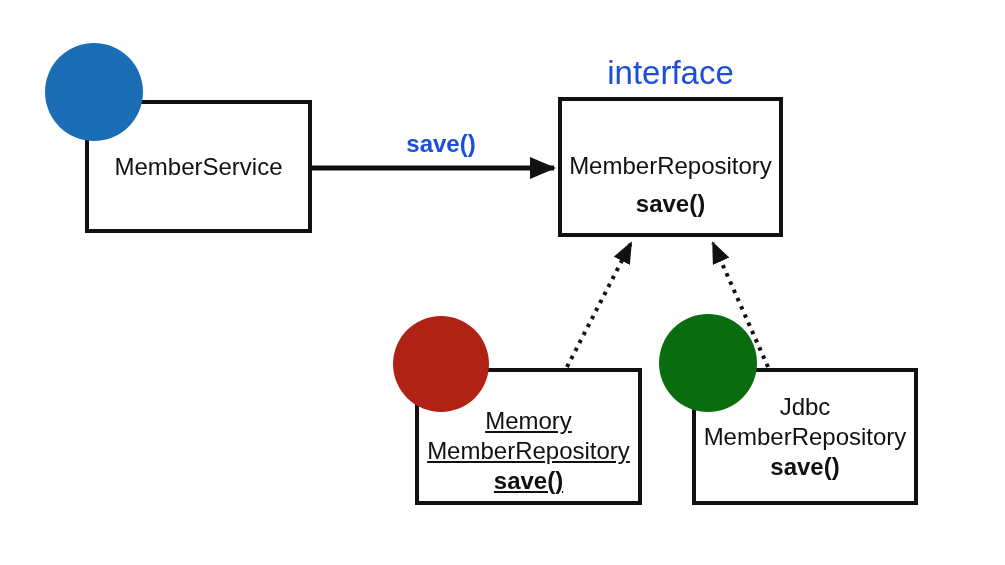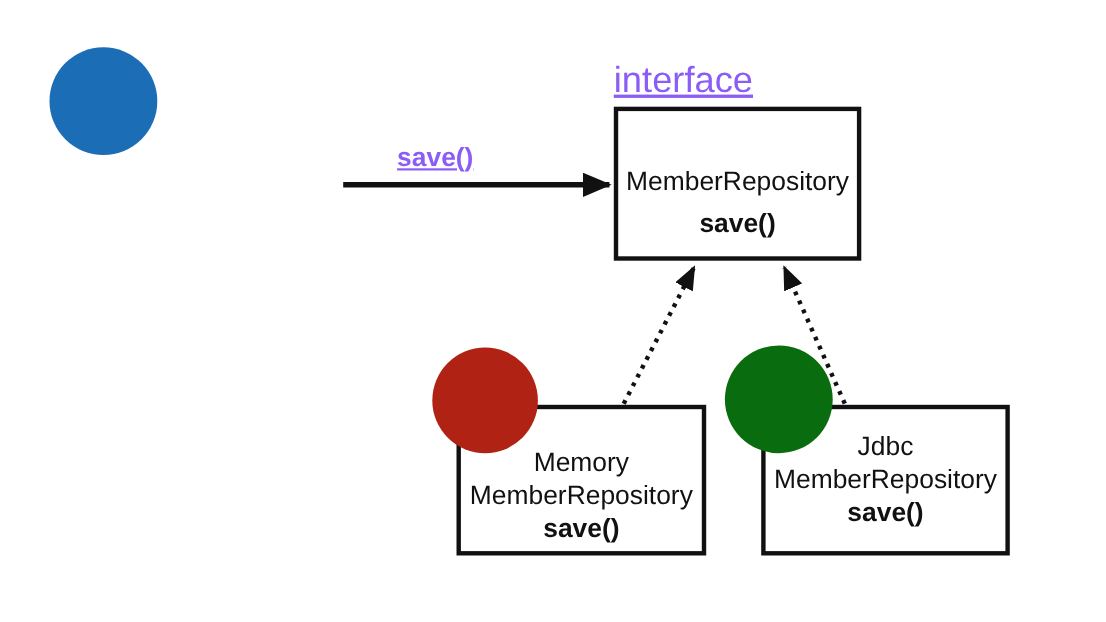--- a/index.html
+++ b/index.html
@@ -46,40 +46,41 @@
     left: 558px; top: 97px; width: 225px; height: 140px;
     justify-content: flex-end;
     padding-bottom: 10px;
   }
   #member-repository-box .title-line { line-height: 38px; }
   #member-repository-box .method-line { line-height: 38px; }
   #memory-repository-box {
     left: 415px; top: 368px; width: 227px; height: 137px;
     justify-content: flex-end;
     padding-bottom: 5px;
+    text-decoration: underline;
   }
   #jdbc-repository-box {
     left: 692px; top: 368px; width: 226px; height: 137px;
     justify-content: flex-end;
     padding-bottom: 19px;
   }
   .bean-circle {
     position: absolute;
     border-radius: 50%;
     z-index: 3;
   }
   #member-service-circle { left: 45px;  top: 43px;  width: 98px; height: 98px; }
   #memory-repository-circle { left: 393px; top: 316px; width: 96px; height: 96px; }
   #jdbc-repository-circle { left: 659px; top: 314px; width: 98px; height: 98px; }
   .floating-label {
     position: absolute;
-    color: #8b5cf6;
+    color: #1d4ed8;
+    text-align: center;
     z-index: 2;
     white-space: nowrap;
-    text-decoration: underline;
   }
   #interface-label {
     left: 558px; top: 55px; width: 225px;
     font-size: 33px;
     font-weight: 400;
     line-height: 36px;
   }
   #arrow-save-label {
     left: 361px; top: 130px; width: 160px;
     font-size: 24px;
@@ -96,20 +97,23 @@
 </style>
 </head>
 <body>
 
 <div class="canvas">
 
   <div class="floating-label" id="interface-label">interface</div>
 
   <div class="floating-label" id="arrow-save-label">save()</div>
 
+  <div class="node-box" id="member-service-box">
+    <div class="title-line">MemberService</div>
+  </div>
 
   <div class="node-box" id="member-repository-box">
     <div class="title-line">MemberRepository</div>
     <div class="method-line">save()</div>
   </div>
 
   <div class="node-box" id="memory-repository-box">
     <div class="title-line">Memory</div>
     <div class="title-line">MemberRepository</div>
     <div class="method-line">save()</div>

